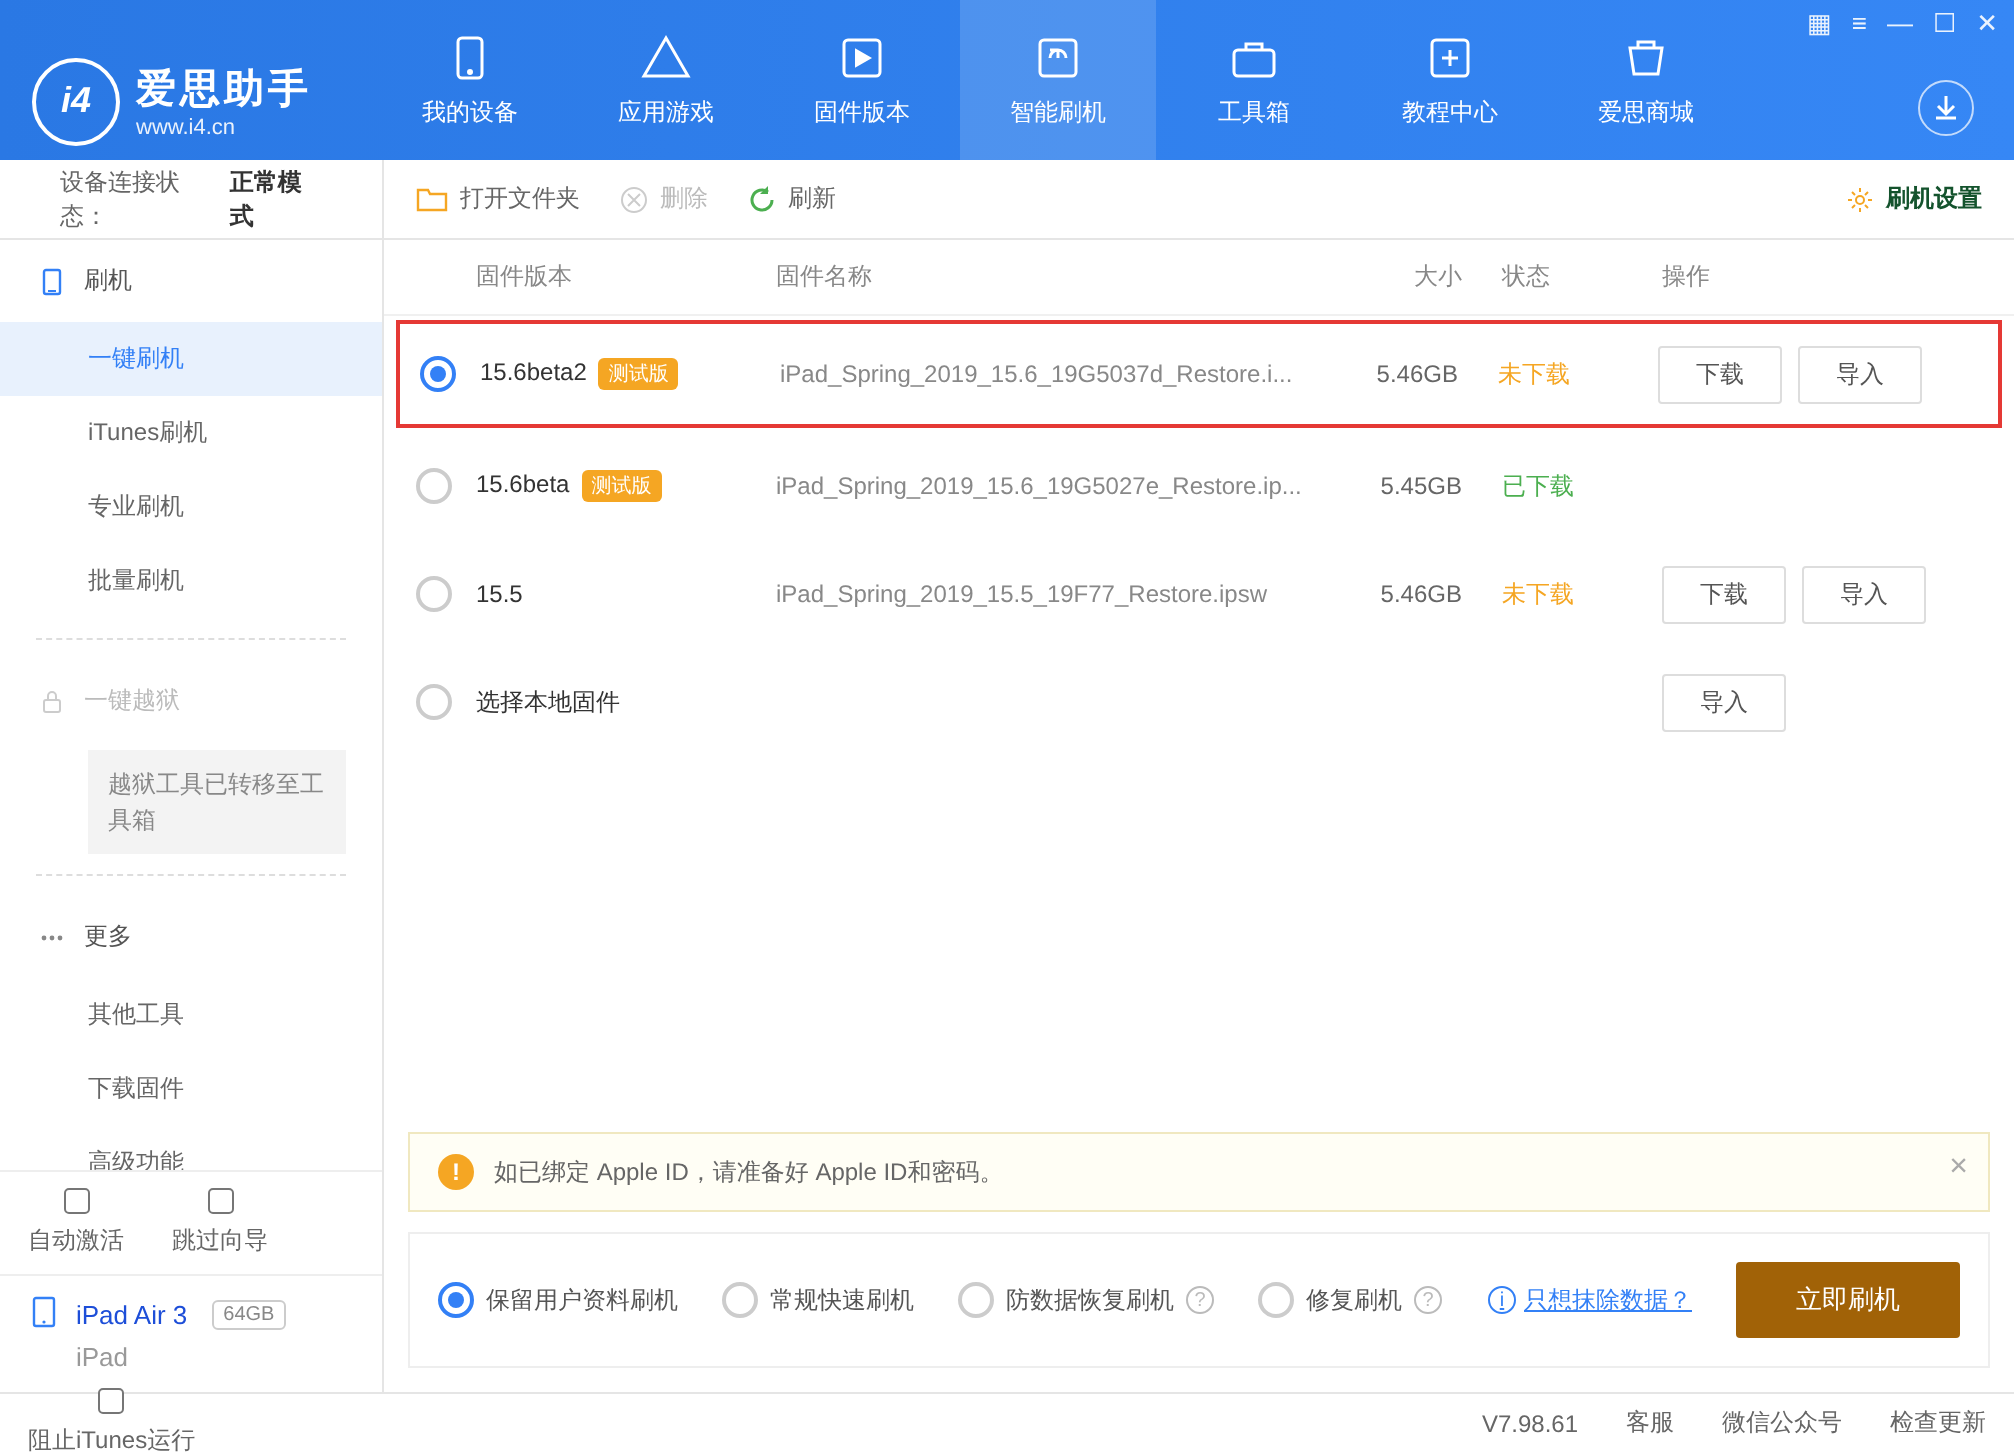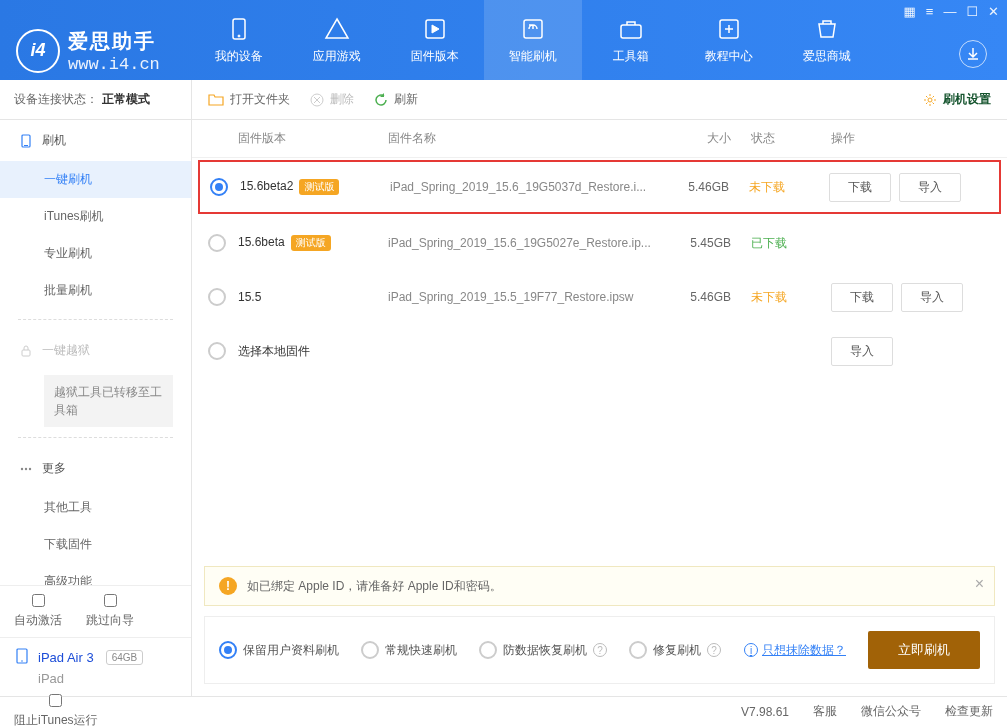--- a/index.html
+++ b/index.html
@@ -4,35 +4,35 @@
 <style>
 * { margin: 0; padding: 0; box-sizing: border-box; font-family: "Microsoft YaHei", "PingFang SC", sans-serif; }
 body { width: 1007px; height: 726px; background: #fff; font-size: 13px; color: #333; overflow: hidden; }
 
 
 .header { height: 80px; background: linear-gradient(to right, #2a78e4, #3687f5); display: flex; align-items: center; padding: 0 16px; position: relative; }
 .logo-area { display: flex; align-items: center; gap: 8px; margin-right: 30px; margin-top: 21px; }
 .logo-circle { width: 44px; height: 44px; border: 2px solid #fff; border-radius: 50%; display: flex; align-items: center; justify-content: center; color: #fff; font-size: 18px; font-weight: bold; font-style: italic; }
 .logo-text { color: #fff; }
 .logo-title { font-size: 20px; font-weight: bold; letter-spacing: 2px; }
-.logo-url { font-size: 17px; opacity: 0.9; font-family: Liberation Mono, monospace; }
+.logo-url { font-size: 11px; opacity: 0.9; }
 .nav { display: flex; height: 100%; }
 .nav-item { width: 98px; display: flex; flex-direction: column; align-items: center; justify-content: center; gap: 6px; color: #fff; cursor: pointer; }
 .nav-item.active { background: rgba(255,255,255,0.15); }
 .nav-icon { width: 26px; height: 26px; display: flex; align-items: center; justify-content: center; }
 .nav-icon svg { fill: #fff; stroke: #fff; }
 .nav-label { font-size: 12px; }
 .win-controls { position: absolute; top: 4px; right: 8px; display: flex; gap: 10px; color: #fff; font-size: 13px; }
 .win-controls span { cursor: pointer; opacity: 0.9; }
 .down-circle { position: absolute; right: 20px; top: 40px; width: 28px; height: 28px; border: 1.5px solid rgba(255,255,255,0.7); border-radius: 50%; display: flex; align-items: center; justify-content: center; cursor: pointer; }
 
 
 .main { display: flex; height: calc(100% - 80px - 30px); }
 .sidebar { width: 192px; border-right: 1px solid #e5e5e5; display: flex; flex-direction: column; }
-.status-bar { height: 40px; border-bottom: 1px solid #e5e5e5; display: flex; align-items: center; padding: 0 14px; font-size: 12px; color: #666; }
+.status-bar { height: 40px; border-bottom: 1px solid #e5e5e5; display: flex; align-items: center; padding: 0 30px; font-size: 12px; color: #666; }
 .status-bar b { color: #333; margin-left: 4px; }
 .side-list { flex: 1; overflow-y: auto; }
 .side-group { font-size: 12px; }
 .side-head { display: flex; align-items: center; gap: 8px; padding: 12px 18px; color: #555; }
 .side-head .ico { width: 16px; height: 16px; display: flex; align-items: center; justify-content: center; }
 .side-child { padding: 10px 18px 10px 44px; color: #666; cursor: pointer; }
 .side-child.active { background: #e8f1fd; color: #3380f6; }
 .side-note { margin: 4px 18px 4px 44px; padding: 8px 10px; background: #f3f3f3; color: #888; font-size: 12px; line-height: 1.5; }
 .side-sep { margin: 10px 18px; border: none; border-top: 1px dashed #ddd; }
 .side-bottom { border-top: 1px solid #eee; padding: 8px 14px; display: flex; gap: 24px; color: #666; font-size: 12px; }

